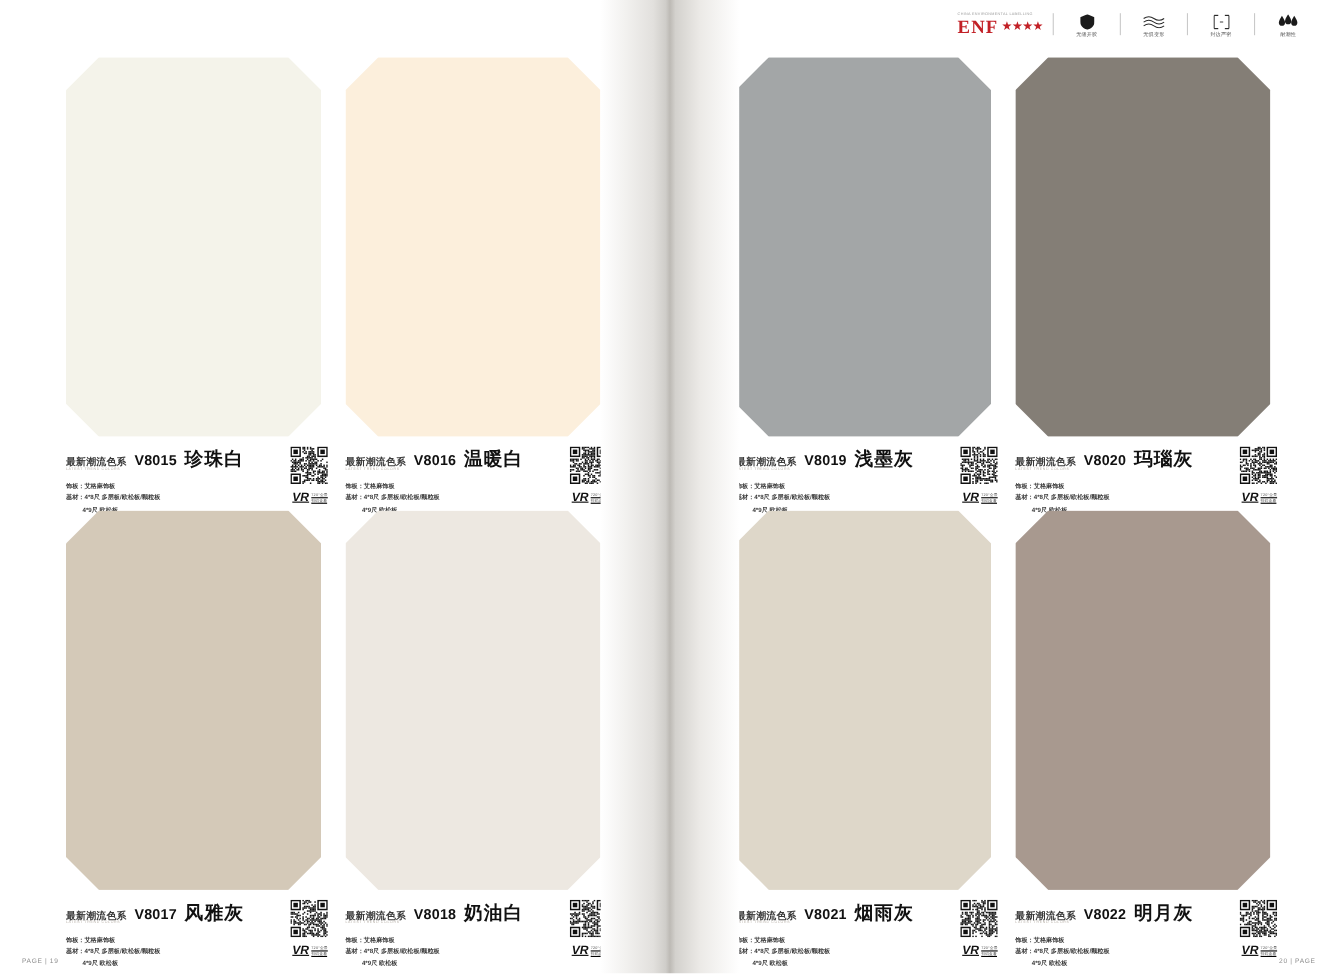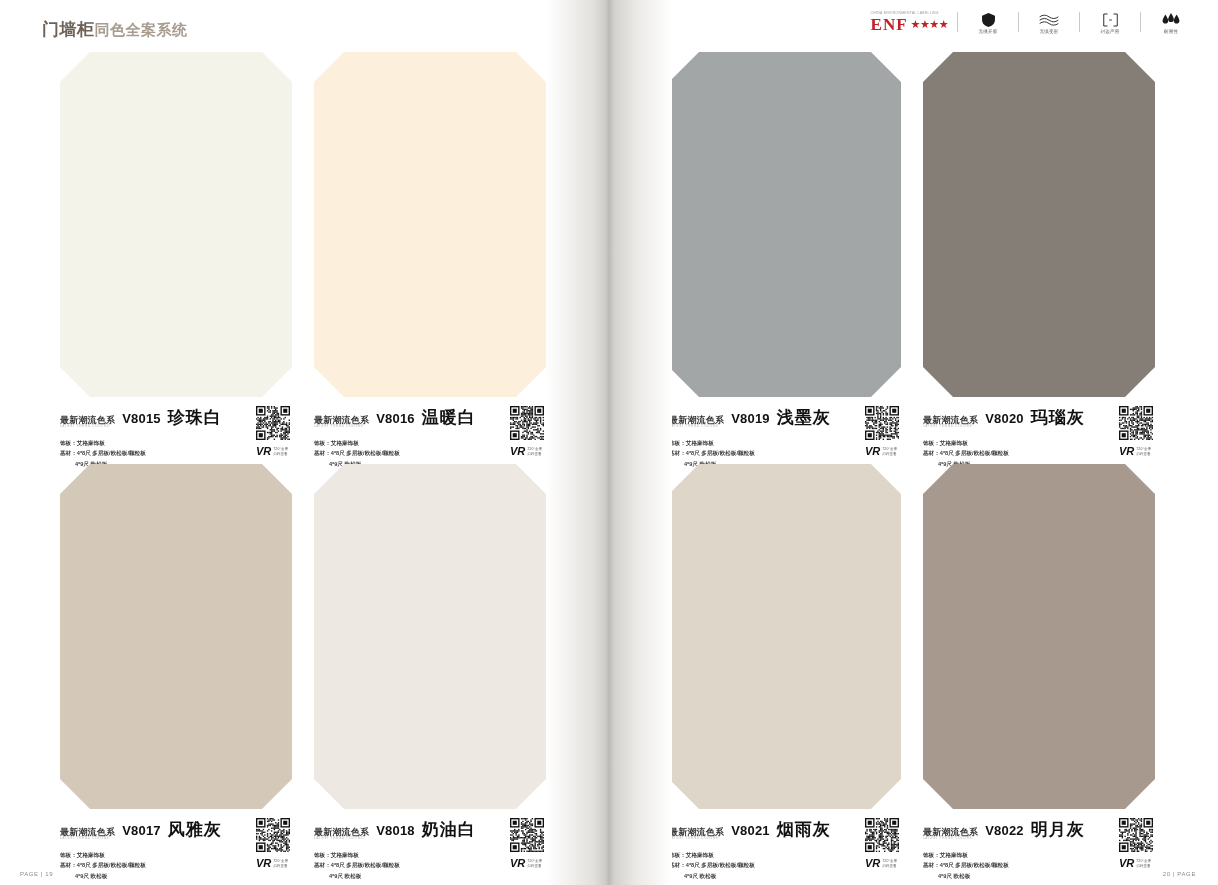--- a/index.html
+++ b/index.html
@@ -61,43 +61,38 @@
   .series .series-en {
     position:absolute; left:0; top:9.5px; font-size:3.2px; font-weight:400;
     color:#b9b2aa; letter-spacing:.6px; white-space:nowrap;
   }
   .code { font-size:13px; font-weight:700; color:#111; letter-spacing:.2px; }
   .cname { font-size:17px; font-weight:700; color:#111; letter-spacing:1px; }
 
   .specs { margin-top:9px; font-size:5.6px; line-height:1.85; color:#3b3b3b; font-weight:700; }
   .specs .indent { padding-left:15px; }
 
-  .qr-block { position:absolute; right:-6px; top:0; width:42px; display:flex; flex-direction:column; align-items:flex-start; }
+  .qr-block { position:absolute; right:-6px; top:0; width:42px; display:flex; flex-direction:column; align-items:flex-end;text-decoration:underline; }
   .qr { width:34px; height:34px; }
   .vr-row { display:flex; align-items:center; gap:2px; margin-top:2px; }
   .vr-mark { font-size:11px; font-weight:800; font-style:italic; color:#111; font-family:"Liberation Sans", sans-serif; line-height:1; }
   .vr-txt { display:flex; flex-direction:column; }
   .vr-txt span { font-size:3.4px; color:#555; line-height:1.25; letter-spacing:.2px; white-space:nowrap; }
 
   
   .folio { position:absolute; bottom:8px; font-size:6px; color:#8d8d8d; letter-spacing:.6px; }
   .folio.left { left:20px; }
   .folio.right { right:22px; }
 </style>
 </head>
 <body>
 
 <div class="spread">
 
   <div class="page" id="left-page">
-    <div class="page-header">
-      <div class="title">
-        <span>门墙柜</span><span class="title-sub">同色全案系统</span>
-      </div>
-    </div>
     <div class="grid" id="left-grid">
         <div class="cell c0">
     <div class="swatch" style="background:#f4f3ea"></div>
     <div class="caption">
       <div class="cap-row">
         <span class="series">最新潮流色系
           <span class="series-en">LATEST TREND COLORS</span>
         </span>
         <span class="code">V8015</span>
         <span class="cname">珍珠白</span>

